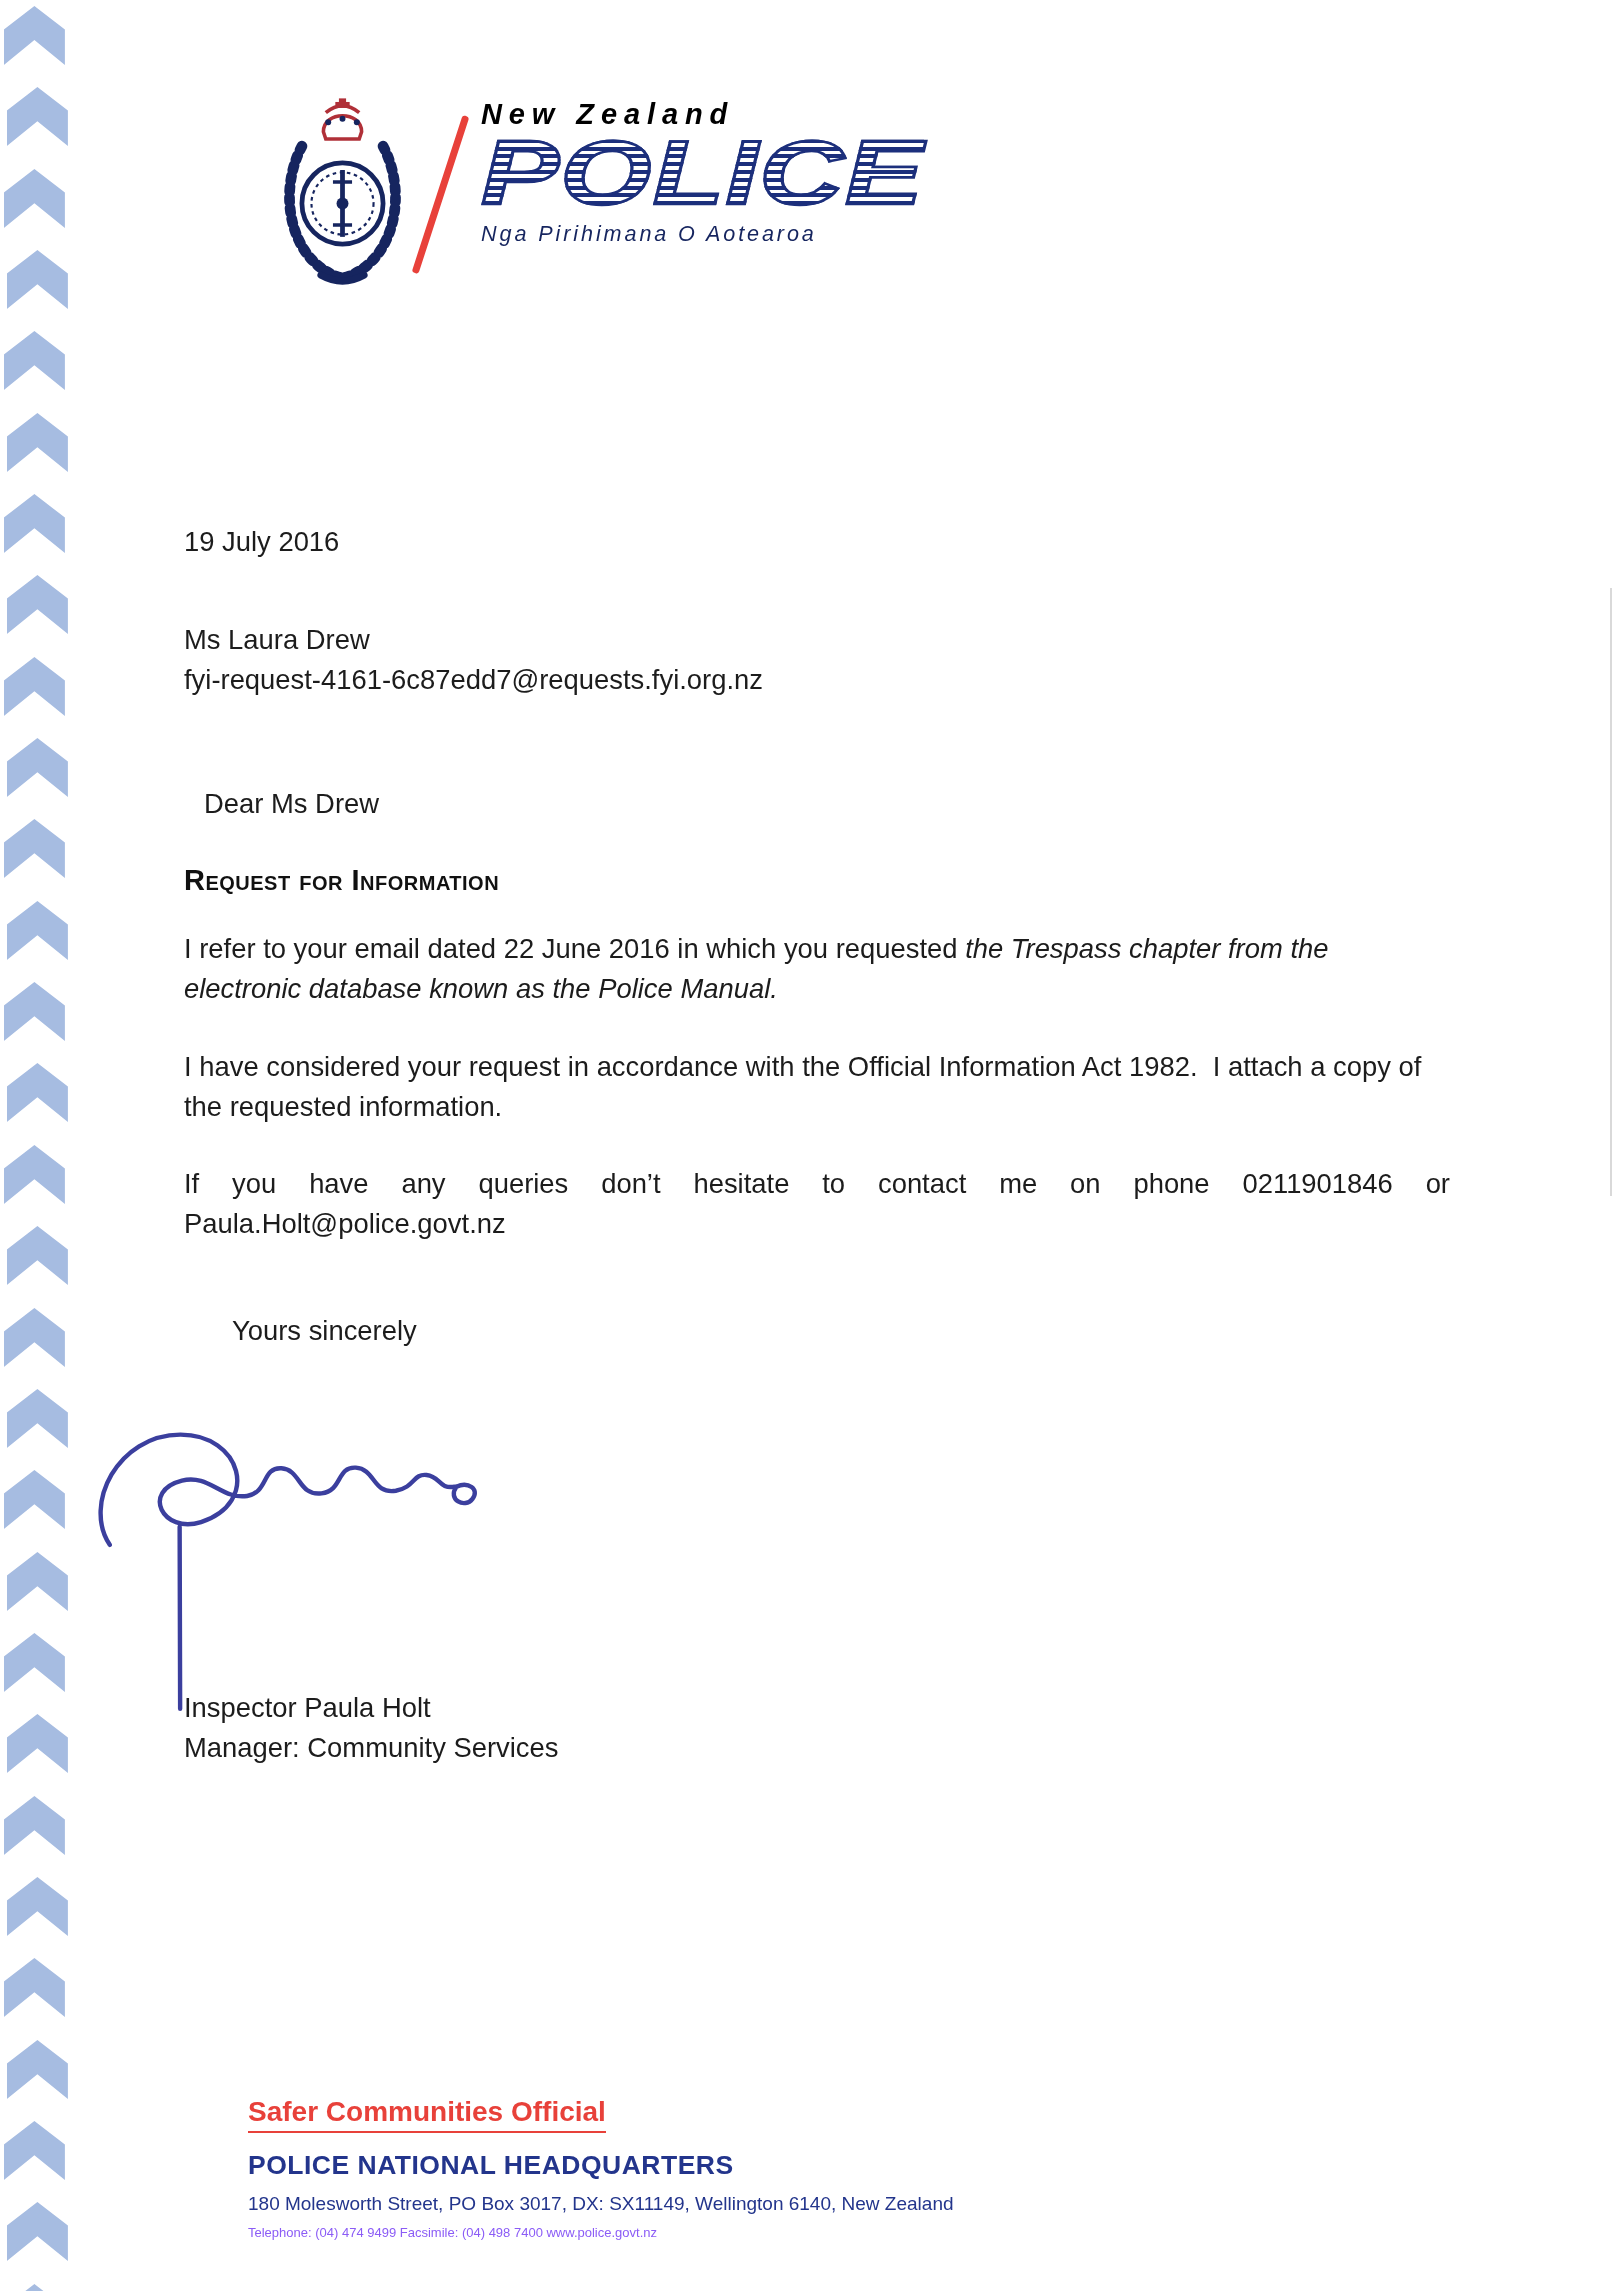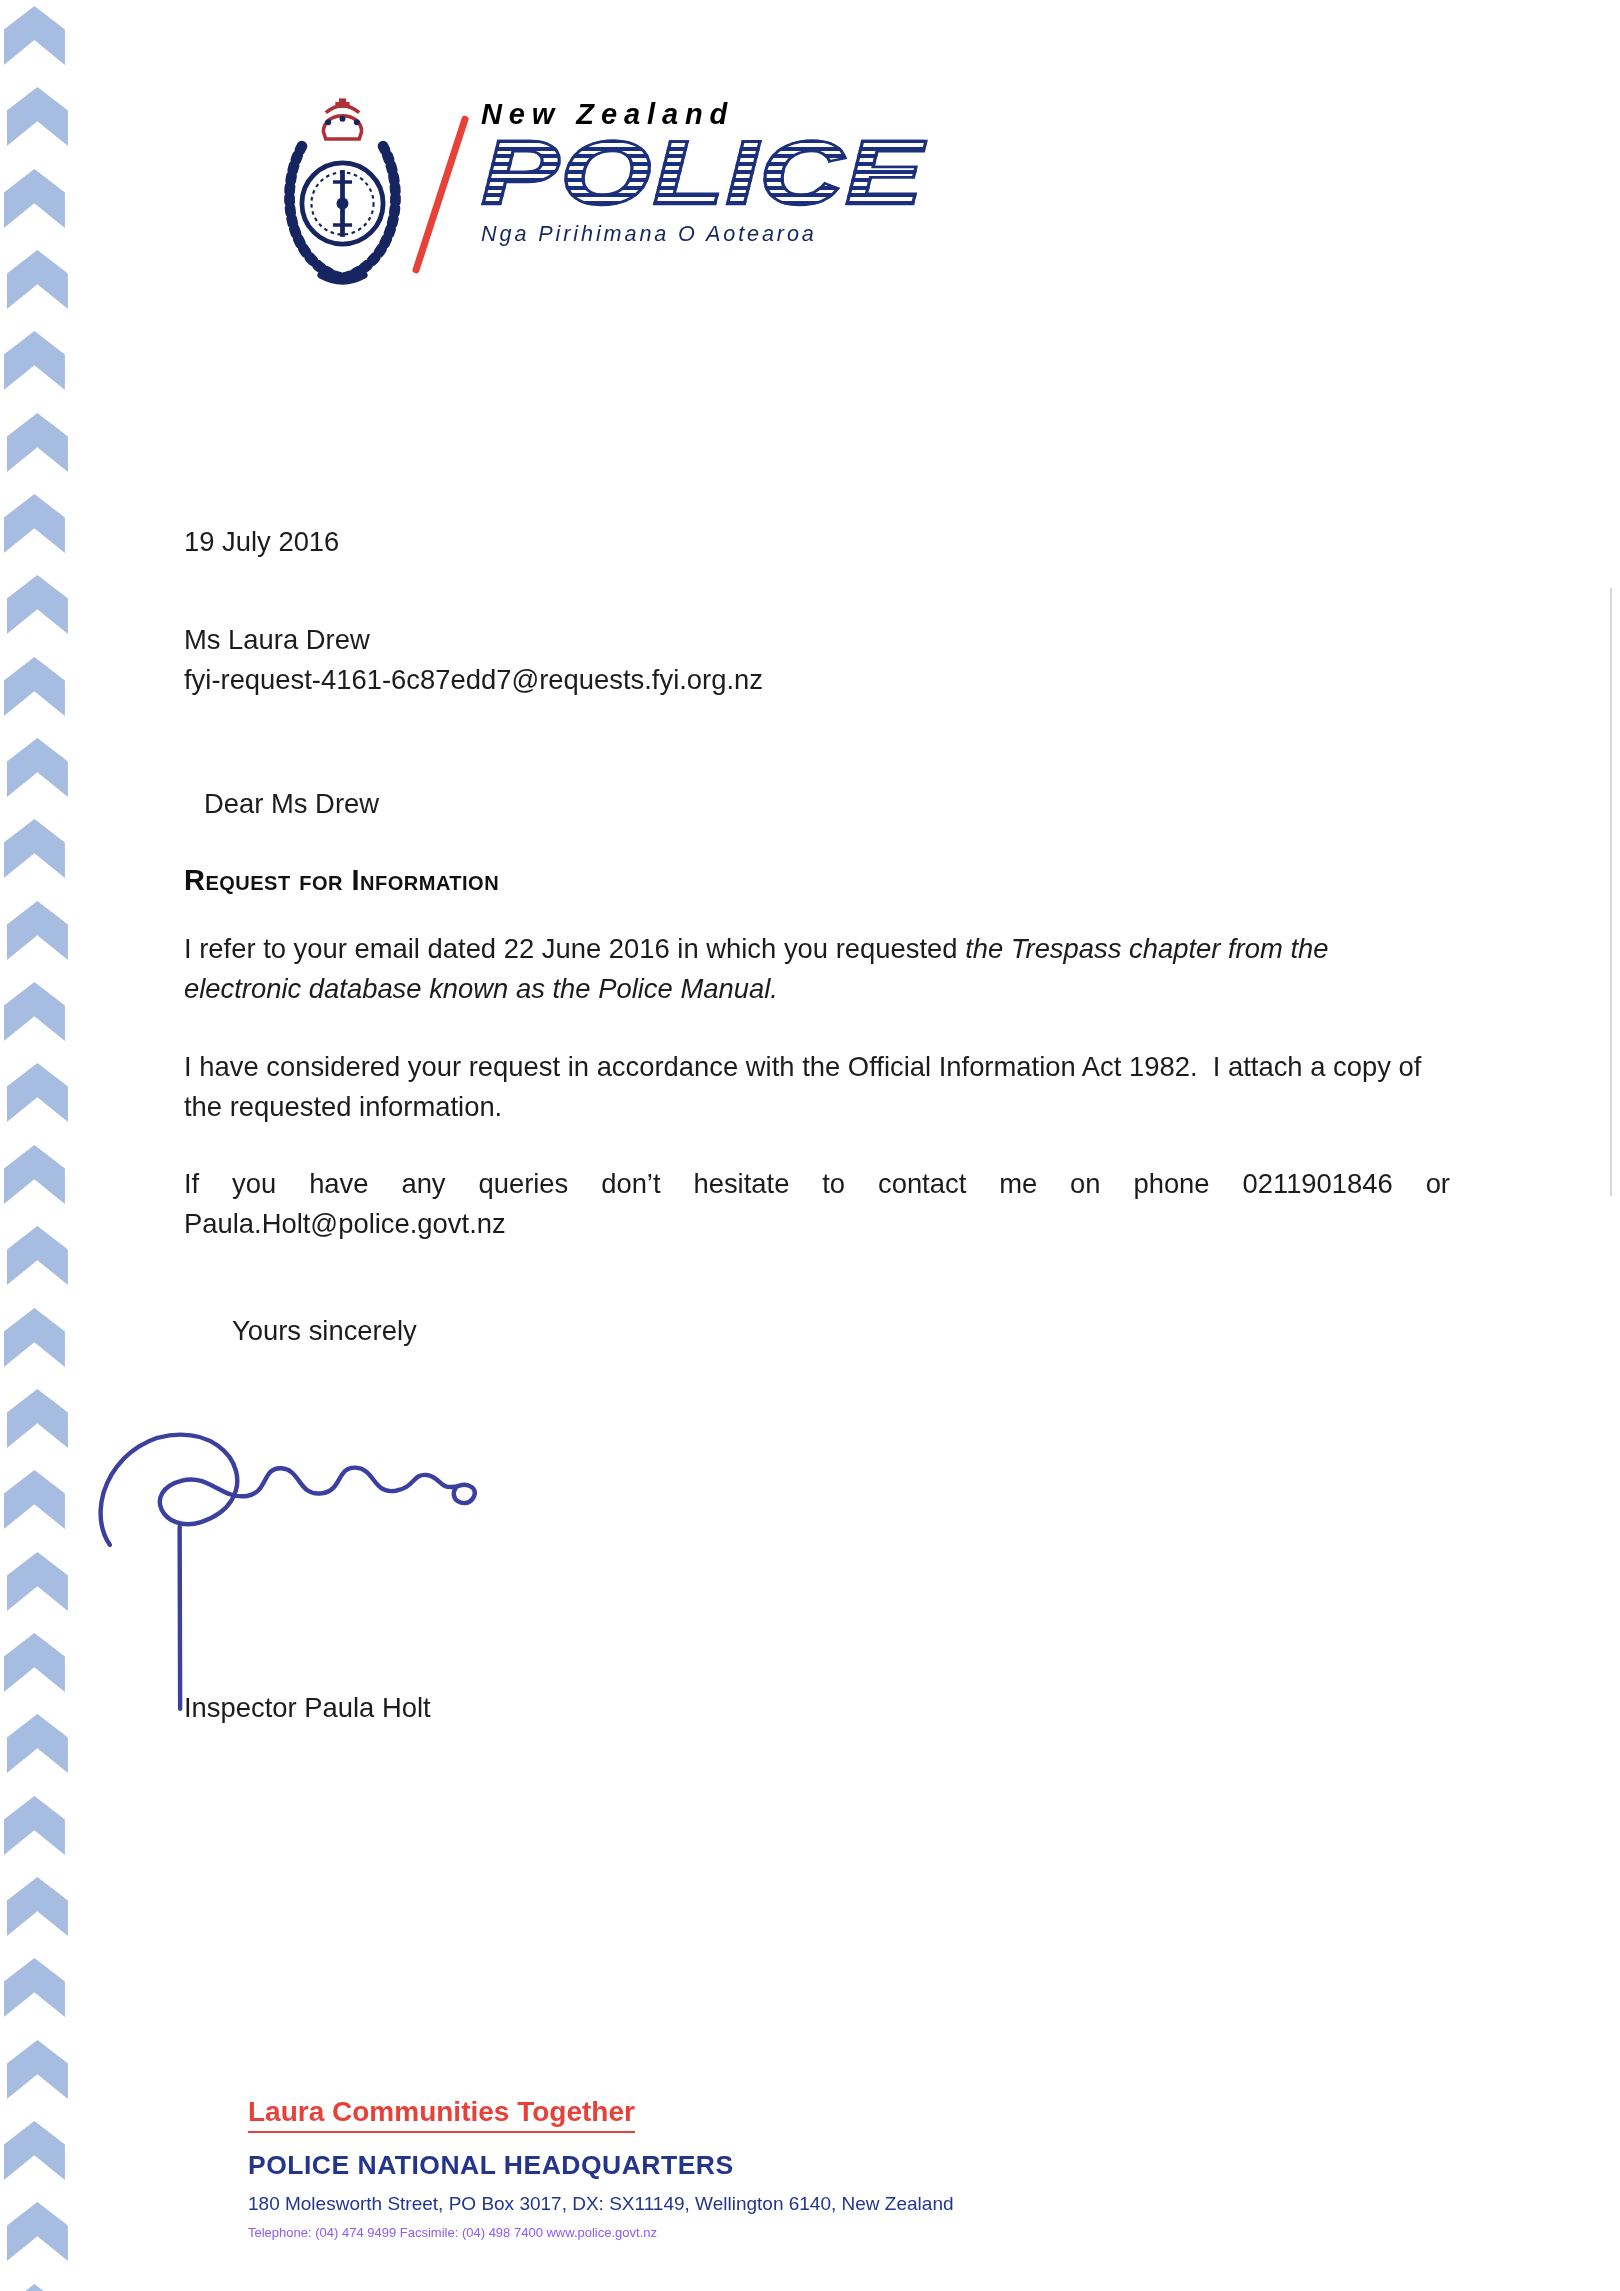--- a/index.html
+++ b/index.html
@@ -146,23 +146,24 @@
   <svg class="signature-svg" width="490" height="323" viewBox="0 0 500 330">
     <g fill="none" stroke="#3b3f9e" stroke-width="4.5" stroke-linecap="round" stroke-linejoin="round" transform="rotate(-2 250 160)">
       <path d="M16 150 C -10 108, 28 38, 92 40 C 154 42, 172 112, 110 130 C 70 141, 50 96, 92 87 C 120 81, 132 108, 158 105 C 180 102, 174 76, 194 78 C 214 80, 210 107, 234 105 C 256 103, 250 78, 270 80 C 290 82, 286 108, 310 105 C 330 102, 328 88, 342 90 C 356 92, 354 105, 370 103"></path>
       <path d="M372 103 C 384 98, 396 106, 388 116 C 380 126, 362 116, 372 103"></path>
       <path d="M88 134 L 82 320"></path>
     </g>
   </svg>
 
   <div class="abs block-left body-text" style="top:1688px;">
     <div>Inspector Paula Holt</div>
+    <div>Manager: Community Services</div>
   </div>
 
   <div class="abs" style="left:248px; top:2096px;">
-    <div><span class="slogan">Laura Communities Together</span></div>
+    <div><span class="slogan">Safer Communities Official</span></div>
     <div class="org" style="margin-top:17.6px;">POLICE NATIONAL HEADQUARTERS</div>
     <div class="address" style="margin-top:11.8px;">180 Molesworth Street, PO Box 3017, DX: SX11149, Wellington 6140, New Zealand</div>
     <div class="contact" style="margin-top:9.8px;">Telephone: (04) 474 9499  Facsimile: (04) 498 7400  www.police.govt.nz</div>
   </div>
 
 </div>
 
 
 </body></html>

